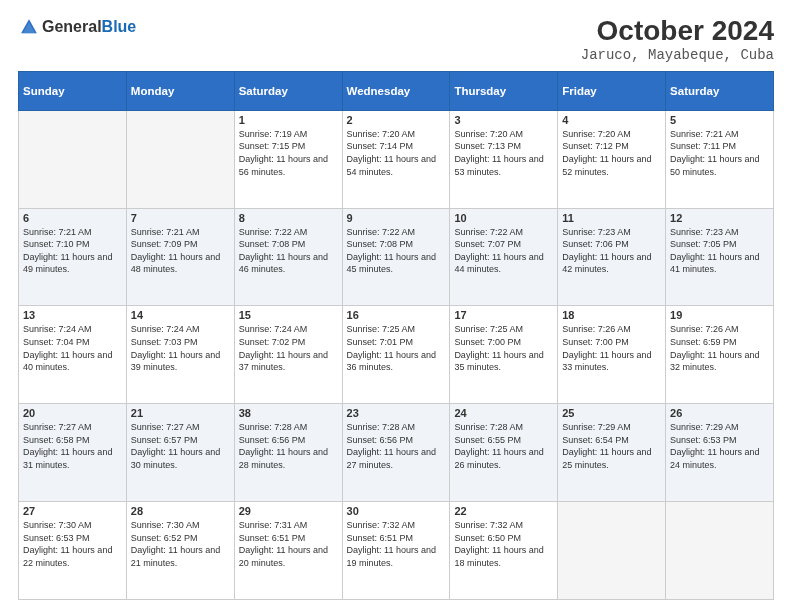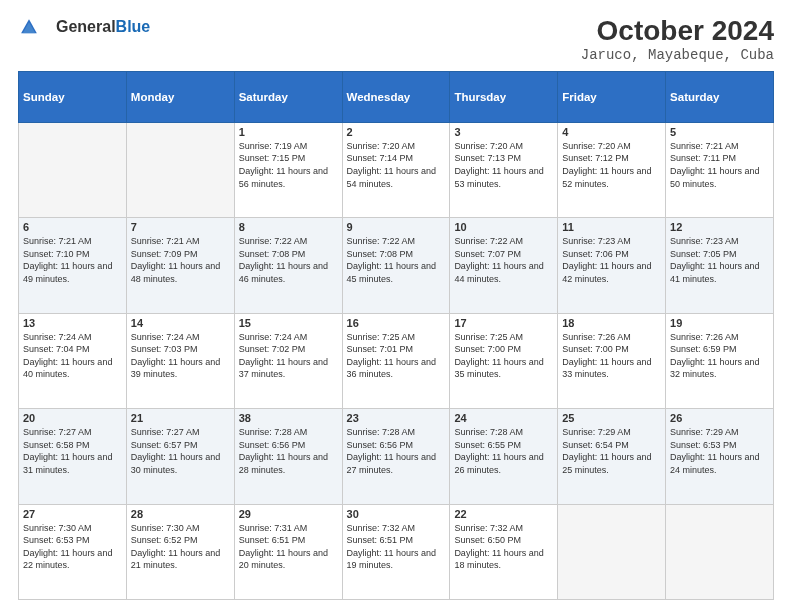--- a/index.html
+++ b/index.html
@@ -19,21 +19,21 @@
     }
     .header {
       display: flex;
       justify-content: space-between;
       align-items: flex-start;
       margin-bottom: 8px;
     }
     .logo {
       display: flex;
       align-items: center;
-      gap: 16px;
+      gap: 2px;
       text-align: right;
     }
     .logo-text-general {
       font-size: 16px;
       font-weight: bold;
       color: #333;
     }
     .logo-text-blue {
       font-size: 16px;
       font-weight: bold;
@@ -62,21 +62,21 @@
       border: 1px solid #ccc;
       border-collapse: collapse;
       width: 100%;
       table-layout: fixed;
     }
     .calendar th {
       background: #2d6fc4;
       color: #fff;
       font-size: 11.5px;
       font-weight: bold;
-      padding: 19px 4px;
+      padding: 13px 4px;
       border: 1px solid #2563a8;
       text-align: left;
     }
     .calendar td {
       border: 1px solid #ccc;
       vertical-align: top;
       padding: 3px 4px;
       font-size: 9.5px;
       color: #333;
       height: 88px;

